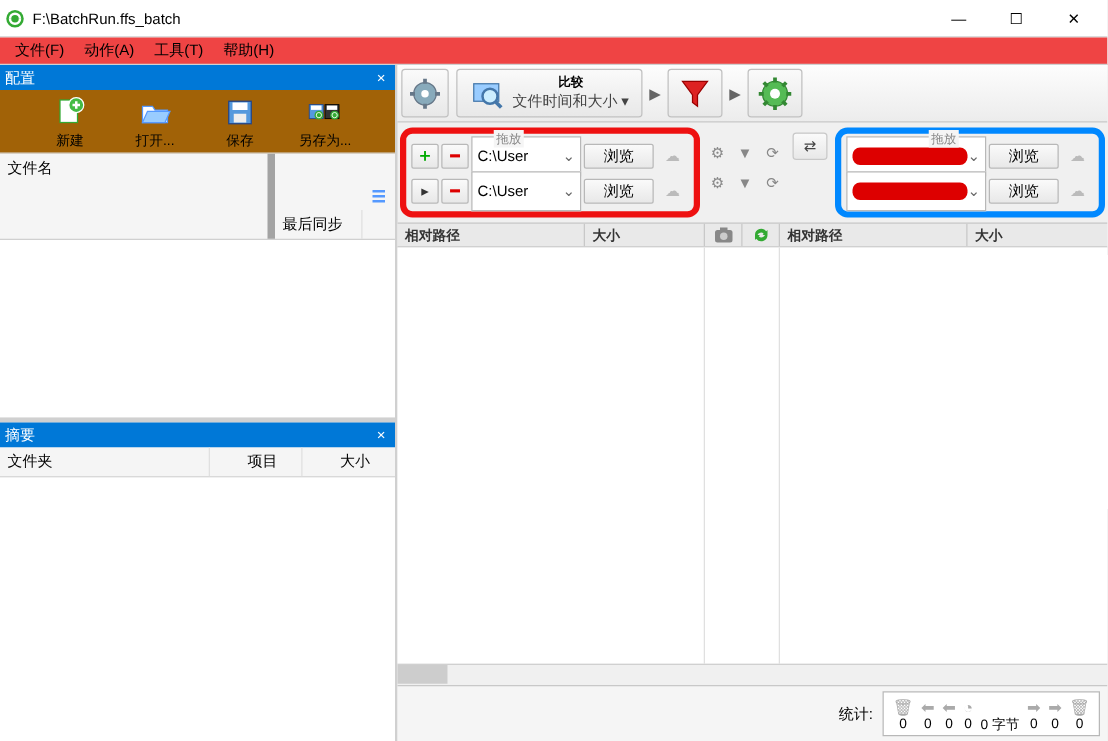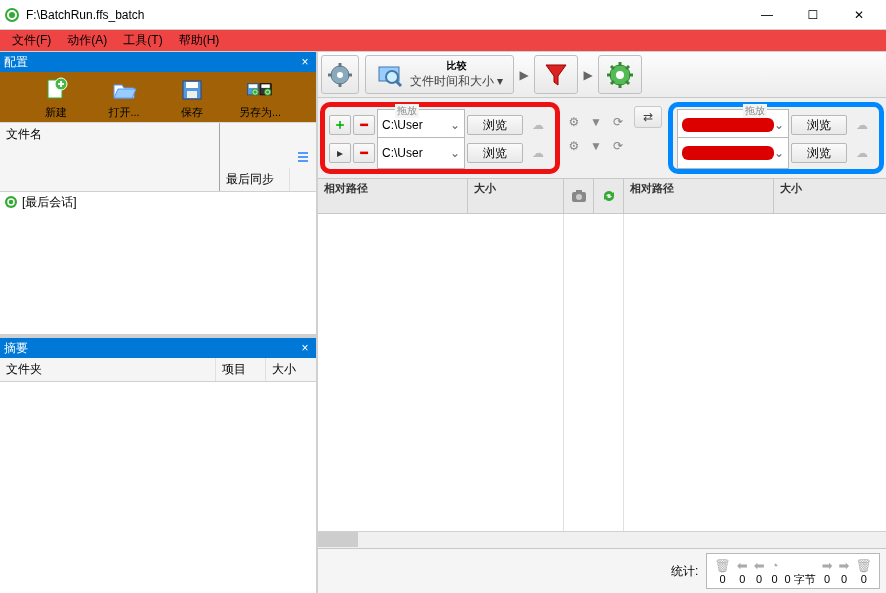--- a/index.html
+++ b/index.html
@@ -29,21 +29,21 @@
 .tool-btn { display:flex; flex-direction:column; align-items:center; width:46px; }
 .tool-btn .ico { width:28px; height:28px; display:flex; align-items:center; justify-content:center; }
 .tool-btn .lbl { font-size:11px; margin-top:1px; }
 .file-row { display:flex; align-items:center; height:20px; padding:0 4px; }
 .file-row.selected { background:#0078d7; color:#fff; }
 .file-row .fname { flex:1; display:flex; align-items:center; gap:4px; }
 .file-row .time { width:60px; text-align:right; padding-right:10px; }
 .file-row .ck { width:20px; text-align:center; color:#3a3; }
 
 .summary-list { background:#fff; flex:1; }
-.summary-header { display:flex; background:#f5f5f5; border-bottom:1px solid #d0d0d0; }
+.summary-header { display:flex; background:#f5f5f5; border-bottom:1px solid #d0d0d0;gap:24px; }
 .summary-header .col { padding:3px 6px; border-right:1px solid #e0e0e0; }
 
 
 .big-toolbar { height:46px; background:linear-gradient(#fdfdfd,#ececec); border-bottom:1px solid #c8c8c8; display:flex; align-items:stretch; }
 .big-btn { display:flex; align-items:center; justify-content:center; border:1px solid #c0c0c0; margin:3px; border-radius:3px; background:linear-gradient(#fafafa,#e8e8e8); padding:0 10px; gap:6px; }
 .big-btn .txt { display:flex; flex-direction:column; align-items:center; }
 .big-btn .txt .t1 { font-size:10px; font-weight:bold; }
 .big-btn .txt .t2 { font-size:11px; color:#444; }
 .sep-arrow { width:14px; display:flex; align-items:center; justify-content:center; color:#666; }
 
@@ -64,21 +64,21 @@
 .browse-btn { width:56px; height:20px; border:1px solid #b8b8b8; background:linear-gradient(#fafafa,#e8e8e8); display:flex; align-items:center; justify-content:center; border-radius:2px; }
 .cloud { width:26px; height:20px; display:flex; align-items:center; justify-content:center; color:#bbb; }
 .mid-icons { display:flex; flex-direction:column; gap:4px; padding-top:10px; }
 .mid-icons .row { display:flex; gap:2px; }
 .mid-icons .ico { width:20px; height:20px; display:flex; align-items:center; justify-content:center; color:#888; }
 .swap-btn { width:28px; height:22px; display:flex; align-items:center; justify-content:center; border:1px solid #c8c8c8; border-radius:3px; background:linear-gradient(#fafafa,#e8e8e8); margin:0 2px; align-self:flex-start; margin-top:4px; color:#444; }
 
 .redact { background:#d00; width:100%; height:14px; border-radius:6px; }
 
 
-.grid-headers { display:flex; height:36px; background:#e9e9e9; border-top:1px solid #c8c8c8; border-bottom:1px solid #c8c8c8; }
+.grid-headers { display:flex; height:20px; background:#e9e9e9; border-top:1px solid #c8c8c8; border-bottom:1px solid #c8c8c8; }
 .grid-headers .gh { border-right:1px solid #c8c8c8; padding:2px 6px; color:#333; font-weight:bold; font-size:11px; overflow:hidden; }
 .grid-headers .icobox { width:30px; display:flex; align-items:center; justify-content:center; border-right:1px solid #c8c8c8; }
 
 .grid-body { display:flex; flex:1; background:#fff; }
 .grid-body .gcol { border-right:1px solid #e0e0e0; }
 .grid-body .mid { width:60px; }
 
 .hscroll { height:17px; background:#f0f0f0; border-top:1px solid #d0d0d0; position:relative; }
 .hscroll .thumb { position:absolute; left:0; top:0; width:40px; height:15px; background:#cdcdcd; }
 
@@ -88,21 +88,21 @@
 .status .stats-label { margin-right:8px; }
 .stats-box { border:1px solid #b8b8b8; background:#fff; display:flex; align-items:center; padding:2px 4px; margin-right:6px; height:36px; }
 .stat { display:flex; flex-direction:column; align-items:center; margin:0 3px; }
 .stat .sico { height:16px; display:flex; align-items:center; justify-content:center; color:#aaa; font-size:13px; }
 .stat .sval { font-size:11px; }
 
 
 svg { display:block; }
 .config-list { flex: 0 0 142px; background:#fff; overflow:hidden; }
 .config-header-row { display:flex; background:#f5f5f5; border-bottom:1px solid #d0d0d0; }
-.config-header-row .col1 { flex:1; padding:3px 6px; border-right:1px solid #a3a3a3; }
+.config-header-row .col1 { flex:1; padding:3px 6px; border-right:6px solid #a3a3a3; }
 .config-header-row .col2 { width:70px; padding:3px 6px; border-right:1px solid #e0e0e0;margin-top:45px; }
 .config-header-row .col3 { width:26px; display:flex; align-items:center; justify-content:center; }
 
 .left .resizer { height:4px; background:#d0d0d0; cursor:row-resize; }
 </style>
 </head>
 <body>
 
 <div class="titlebar">
   <span class="app-icon">
@@ -185,33 +185,20 @@
       <div class="col2">最后同步</div>
       <div class="col3">
           <svg width="14" height="14" viewBox="0 0 14 14">
             <rect x="2" y="2" width="10" height="2" fill="#59f"></rect>
             <rect x="2" y="6" width="10" height="2" fill="#59f"></rect>
             <rect x="2" y="10" width="10" height="2" fill="#59f"></rect>
           </svg>
         </div>
     </div>
     <div class="config-list">
-      <div class="file-row">
-        <span class="fname">
-          <span>
-              <svg width="14" height="14" viewBox="0 0 14 14">
-                <circle cx="7" cy="7" r="6" fill="#3a3"></circle>
-                <path d="M4 7a3 3 0 0 1 6 0M10 7a3 3 0 0 1-6 0" stroke="#fff" fill="none" stroke-width="1.5"></path>
-              </svg>
-            </span>
-          <span>[最后会话]</span>
-        </span>
-        <span class="time"></span>
-        <span class="ck"></span>
-      </div>
     </div>
 
     <div class="resizer"></div>
 
     <div class="panel-header">
       <span>摘要</span>
       <span class="spacer"></span>
       <span class="x">×</span>
     </div>
     <div class="summary-header">

